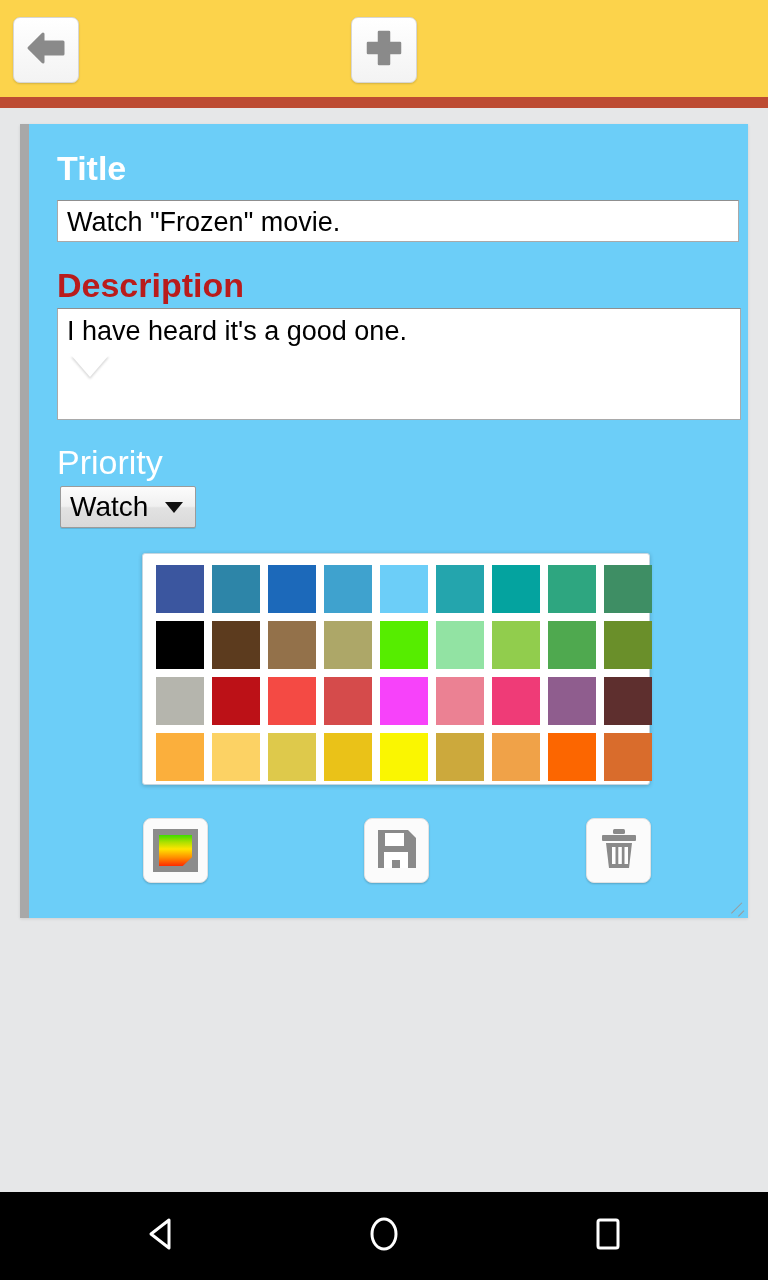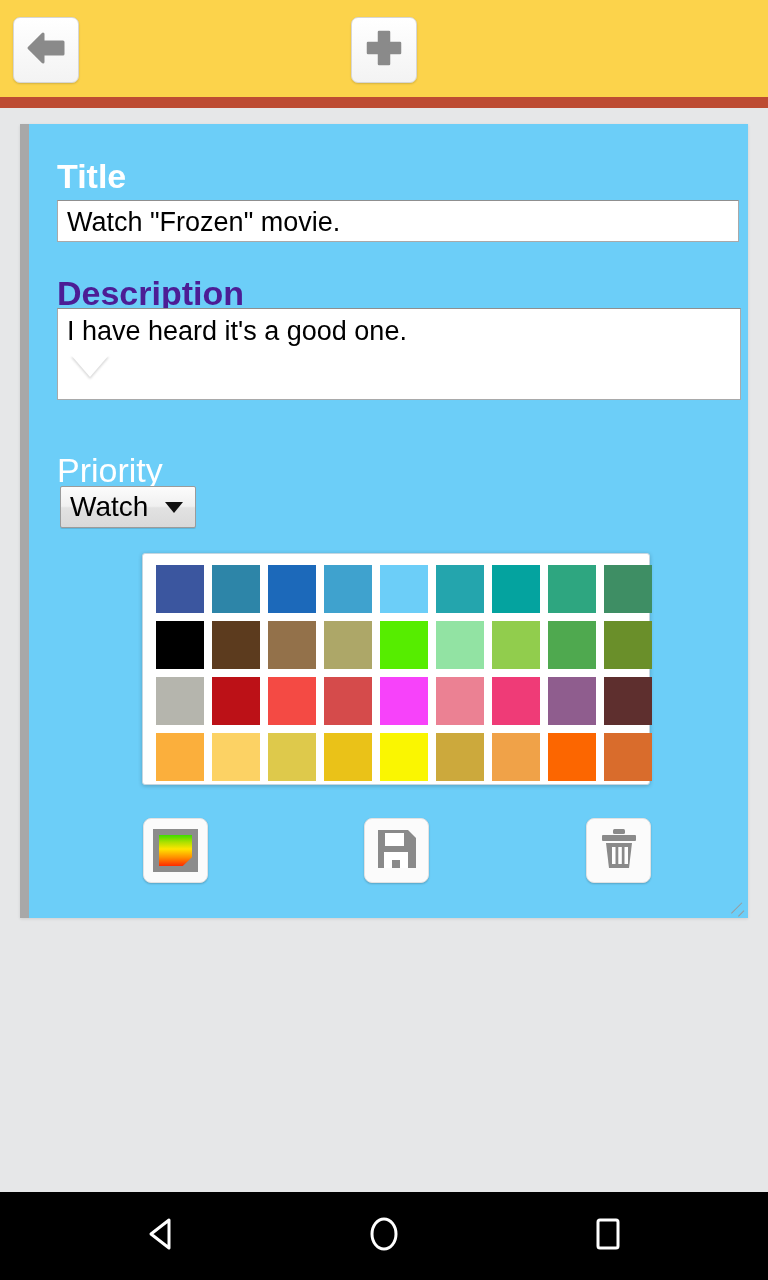--- a/index.html
+++ b/index.html
@@ -49,25 +49,24 @@
     box-shadow: 0 1px 3px rgba(0,0,0,0.10);
   }
   .card-inner { position: relative; width: 100%; height: 100%; }
 
   .field-label {
     position: absolute;
     color: #ffffff;
     font-size: 34px;
     line-height: 40px;
     white-space: nowrap;
-    margin-top: 8px;
   }
   .field-label.bold { font-weight: bold; }
   #label-title       { left: 28px; top: 24px; }
-  #label-description { left: 28px; top: 141px; color: #4c1d95; }
+  #label-description { left: 28px; top: 141px; color: #b91c1c; }
   #label-priority    { left: 28px; top: 318px; }
 
   .text-field {
     position: absolute;
     background: #ffffff;
     border: 1px solid #a9a9a9;
     border-top-color: #8f8f8f;
     font-family: "Liberation Sans", sans-serif;
     font-size: 27px;
     color: #000000;
@@ -75,21 +74,21 @@
   }
   #title-input {
     left: 28px; top: 76px;
     width: 682px; height: 42px;
     line-height: 30px;
     overflow: hidden;
     white-space: nowrap;
   }
   #description-input {
     left: 28px; top: 184px;
-    width: 684px; height: 92px;
+    width: 684px; height: 112px;
     line-height: 32px;
     overflow: hidden;
   }
   #resize-grip {
     position: absolute;
     right: 2px; bottom: 1px;
     width: 14px; height: 14px;
     pointer-events: none;
   }
   #resize-grip::before, #resize-grip::after {

